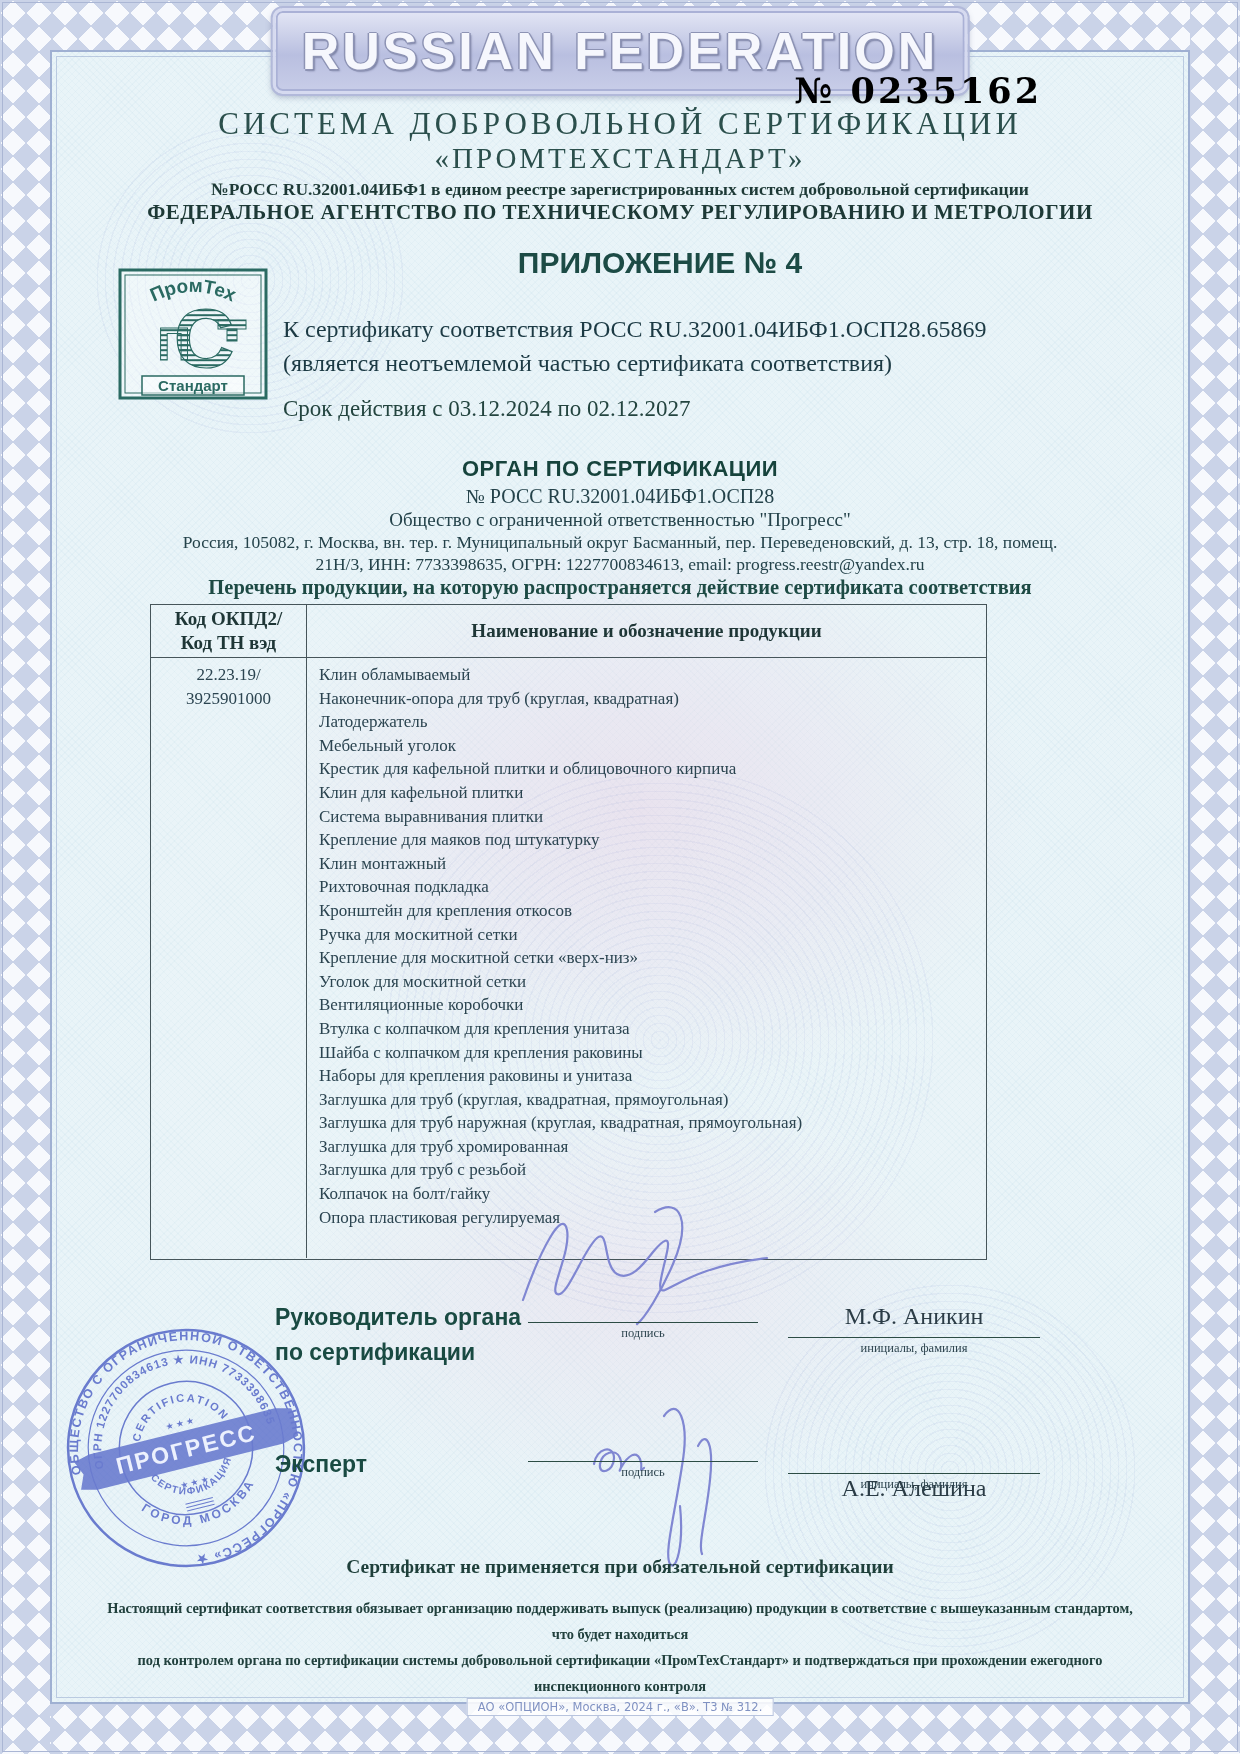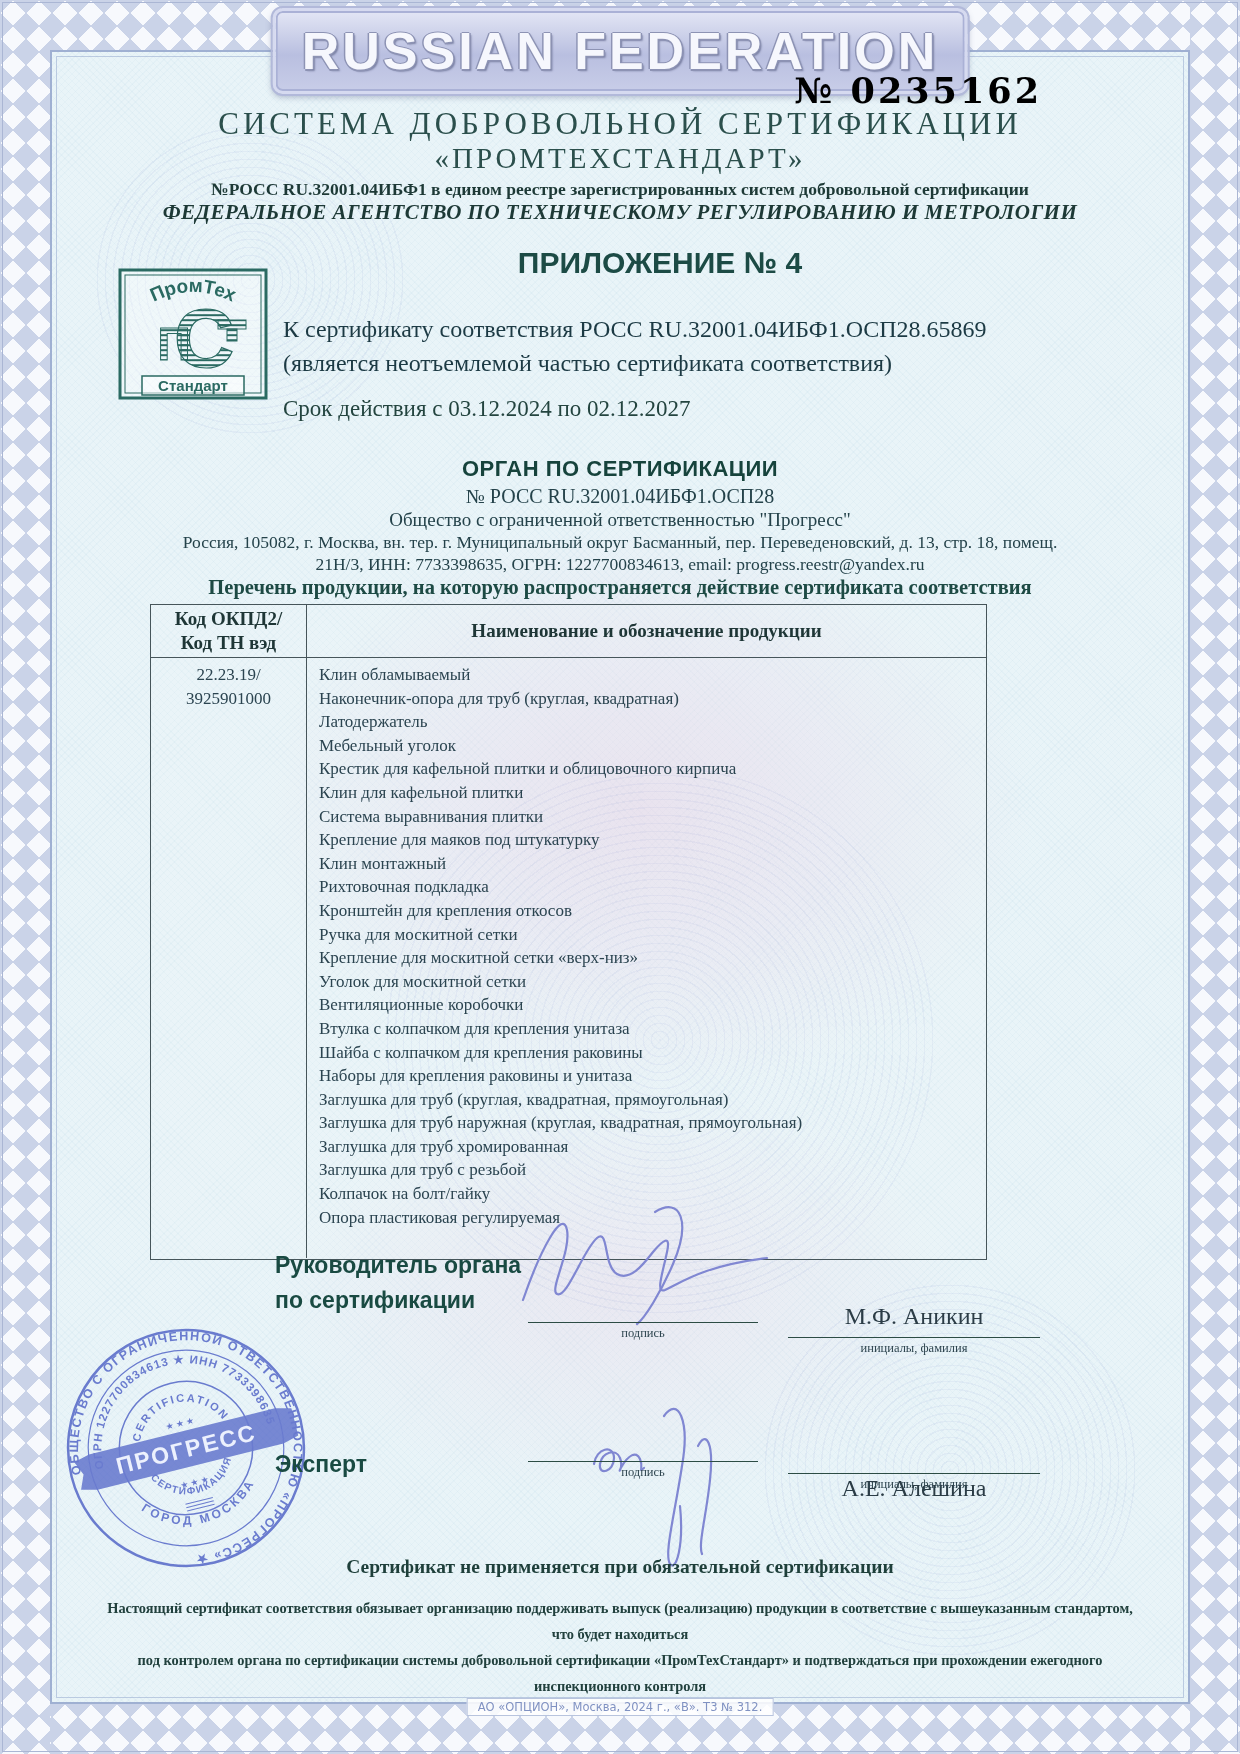--- a/index.html
+++ b/index.html
@@ -42,21 +42,21 @@
     color:#f6f7fd;white-space:nowrap;
     text-shadow:-1.5px 0 #8d93b4, 1.5px 0 #8d93b4, 0 -1.5px #8d93b4, 0 1.5px #8d93b4,
                 2px 2px 2px #777da0;}
   .serial{position:absolute;top:70px;right:198px;font-family:"DejaVu Serif", serif;
     font-size:35px;letter-spacing:3px;color:#000000;font-weight:bold;}
   
   .t-center{left:60px;width:1120px;text-align:center;position:absolute;}
   .sys-title1{top:106px;font-size:31px;letter-spacing:4px;color:#2b4f4c;}
   .sys-title2{top:142px;font-size:29px;letter-spacing:3px;color:#2b4f4c;}
   .registry{top:179px;font-size:17.5px;font-weight:bold;color:#1d3936;}
-  .agency{top:200px;font-size:21px;font-weight:bold;color:#1d3936;letter-spacing:0.5px;font-style:italic;}
+  .agency{top:200px;font-size:21px;font-weight:bold;color:#1d3936;letter-spacing:0.5px;}
   .annex-title{position:absolute;left:280px;width:760px;top:246px;text-align:center;
     font-family:"Liberation Sans", sans-serif;font-weight:bold;font-size:30px;color:#1c4b45;}
   .cert-ref{position:absolute;left:283px;top:316px;font-size:24px;color:#1c3a44;}
   .cert-note{position:absolute;left:283px;top:350px;font-size:24px;color:#1c3a44;}
   .validity{position:absolute;left:283px;top:396px;font-size:23px;color:#23443f;}
   .body-heading{top:456px;font-family:"Liberation Sans", sans-serif;font-weight:bold;font-size:22px;color:#16433c;letter-spacing:0.5px;}
   .body-number{top:485px;font-size:20px;color:#24424a;}
   .body-company{top:509px;font-size:19px;color:#24424a;}
   .addr1{top:532px;font-size:17.5px;color:#24424a;}
   .addr2{top:554px;font-size:17.5px;color:#24424a;}
@@ -219,21 +219,21 @@
     </text>
     <text x="125" y="163" text-anchor="middle" font-size="9" fill="#4f62c6">★ ★ ★</text>
     <text font-size="12" letter-spacing="3" fill="#4f62c6" font-family="Liberation Sans, sans-serif" font-weight="bold">
       <textPath href="#rCity" startOffset="50%" text-anchor="middle">ГОРОД МОСКВА</textPath>
     </text>
     <g stroke="#4f62c6" stroke-width="1">
       <path d="M111 179 H139 M111 182.5 H139 M111 186 H139"></path>
     </g>
   </svg>
 
-  <div class="role" style="top:1248px;">
+  <div class="role" style="top:1300px;">
     <div>Руководитель органа</div>
     <div>по сертификации</div>
   </div>
 
   <svg class="sig-svg" style="left:505px;top:1178px;" width="280" height="150" viewBox="0 0 280 150">
     <g fill="none" stroke="#8087d2" stroke-width="2.2" stroke-linecap="round">
       <path d="M18 122 C36 70 58 30 62 52 C66 74 44 112 52 116 C62 121 78 72 92 60 C104 50 98 88 112 96 C126 104 140 84 148 74 C158 62 166 56 162 74 C158 94 150 116 160 112 C174 106 196 88 262 80"></path>
       <path d="M150 34 C176 18 186 44 168 86 C156 114 140 140 132 146"></path>
     </g>
   </svg>

